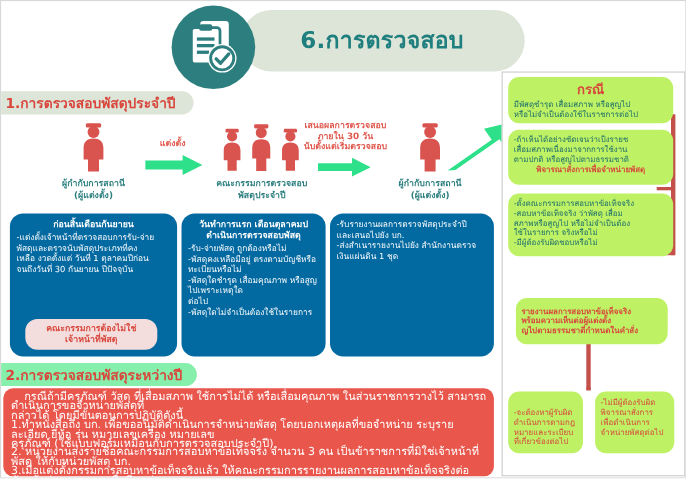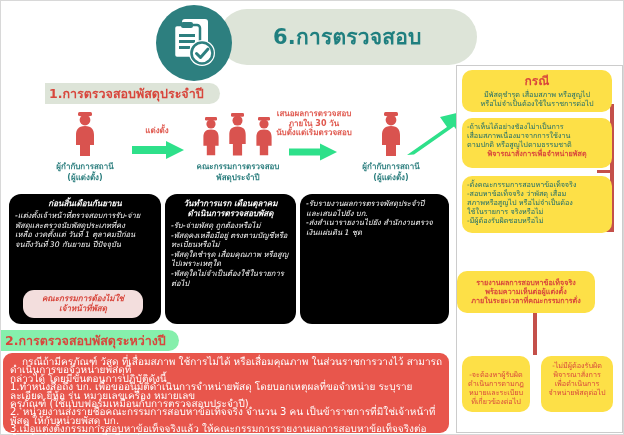--- a/index.html
+++ b/index.html
@@ -34,42 +34,42 @@
   .header-circle svg{position:absolute;left:14px;top:12px;}
 
   
   .sec-banner{
     position:absolute;height:21px;
     background:#dde4d8;border-radius:0 11px 11px 0;
     color:#d8463c;font-size:12.5px;font-weight:bold;
     line-height:21px;padding-left:4px;box-sizing:border-box;
     white-space:nowrap;
   }
-  #sec1-banner{left:0;top:82px;width:175px;margin-left:44px;}
+  #sec1-banner{left:0;top:82px;width:175px;}
   #sec2-banner{left:0;top:329px;width:178px;background:#86efac;}
 
   
   .flow{position:absolute;left:0;top:104px;width:452px;height:86px;}
   .person-group{position:absolute;text-align:center;}
   .person-label{
     color:#2d7f7f;font-size:8px;line-height:10px;font-weight:bold;
     margin-top:1px;white-space:nowrap;
   }
   .arrow-lbl{
     position:absolute;text-align:center;color:#e0594f;
     font-size:8px;font-weight:bold;line-height:9.5px;white-space:nowrap;
   }
   .arrow{position:absolute;}
 
   
   .tealbox{
-    position:absolute;background:#000000;border-radius:12px;
+    position:absolute;background:#0369a1;border-radius:12px;
     color:#ffffff;box-sizing:border-box;
     padding:5px 6px 4px 6px;
-    font-size:7.6px;line-height:9.6px;font-style:italic;
+    font-size:7.6px;line-height:9.6px;
   }
   .tealbox .bhead{
     display:block;text-align:center;font-weight:bold;margin-bottom:2px;
     font-size:8px;line-height:10px;
   }
   .tealbox .bline{display:block;}
   .inner-pill{
     position:absolute;left:14px;bottom:6px;width:120px;
     background:#f3dedd;border-radius:11px;color:#d8463c;
     font-size:8px;font-weight:bold;line-height:10px;
@@ -85,29 +85,29 @@
   }
   .redpanel .rline{display:block;}
   .redpanel .indent{text-indent:12px;}
 
   
   .rightcol{
     position:absolute;left:455px;top:64px;width:167px;height:368px;
     border:1px solid #cccccc;box-sizing:border-box;background:#fff;
   }
   .gbox{
-    position:absolute;background:#fde047;border-radius:10px;
+    position:absolute;background:#bef264;border-radius:10px;
     color:#1b6b6b;box-sizing:border-box;
     font-size:7.2px;line-height:9px;padding:4px 5px;
   }
   .gbox .ghead{
     display:block;text-align:center;color:#d8463c;
     font-size:12px;font-weight:bold;line-height:15px;margin-bottom:1px;
   }
-  .gbox .gcenter{display:block;text-align:center;}
+  .gbox .gcenter{display:block;text-align:left;}
   .gbox .gline{display:block;}
   .gbox .gred{display:block;text-align:center;color:#d8463c;font-weight:bold;}
   .connector{position:absolute;background:#c4504a;}
 </style>
 </head>
 <body>
 
 <div class="page">
 
   <div class="header-pill"></div>
@@ -197,29 +197,29 @@
     <span class="bline">พัสดุและตรวจนับพัสดุประเภทที่คง</span>
     <span class="bline">เหลือ งวดตั้งแต่ วันที่ 1 ตุลาคมปีก่อน</span>
     <span class="bline">จนถึงวันที่ 30 กันยายน ปีปัจจุบัน</span>
     <div class="inner-pill">
       <span>คณะกรรมการต้องไม่ใช่</span><br>
       <span>เจ้าหน้าที่พัสดุ</span>
     </div>
   </div>
 
   <div class="tealbox" id="box2" style="left:164px;top:193px;width:131px;height:130px;">
-    <span class="bhead">วันทำการแรก เดือนตุลาคม</span>
+    <span class="bhead">วันทำการแรก เดือนตุลาคมป</span>
     <span class="bhead" style="margin-top:-2px;">ดำเนินการตรวจสอบพัสดุ</span>
     <span class="bline">-รับ-จ่ายพัสดุ ถูกต้องหรือไม่</span>
     <span class="bline">-พัสดุคงเหลือมีอยู่ ตรงตามบัญชีหรือ</span>
     <span class="bline">ทะเบียนหรือไม่</span>
     <span class="bline">-พัสดุใดชำรุด เสื่อมคุณภาพ หรือสูญ</span>
     <span class="bline">ไปเพราะเหตุใด</span>
+    <span class="bline">ต่อไป</span>
     <span class="bline">-พัสดุใดไม่จำเป็นต้องใช้ในรายการ</span>
-    <span class="bline">ต่อไป</span>
   </div>
 
   <div class="tealbox" id="box3" style="left:299px;top:193px;width:149px;height:130px;">
     <span class="bline">-รับรายงานผลการตรวจพัสดุประจำปี</span>
     <span class="bline">และเสนอไปยัง บก.</span>
     <span class="bline">-ส่งสำเนารายงานไปยัง สำนักงานตรวจ</span>
     <span class="bline">เงินแผ่นดิน 1 ชุด</span>
   </div>
 
   <div class="sec-banner" id="sec2-banner">2.การตรวจสอบพัสดุระหว่างปี</div>
@@ -243,38 +243,38 @@
     <div class="connector" style="left:76px;top:228px;width:4px;height:60px;"></div>
     <div class="connector" style="left:76px;top:286px;width:4px;height:3px;"></div>
 
     <div class="gbox" style="left:5px;top:4px;width:150px;height:42px;">
       <span class="ghead">กรณี</span>
       <span class="gcenter">มีพัสดุชำรุด เสื่อมสภาพ หรือสูญไป</span>
       <span class="gcenter">หรือไม่จำเป็นต้องใช้ในราชการต่อไป</span>
     </div>
 
     <div class="gbox" style="left:5px;top:52px;width:150px;height:50px;">
-      <span class="gline">-ถ้าเห็นได้อย่างชัองไม่าเป็นการ</span>
+      <span class="gline">-ถ้าเห็นได้อย่างชัดเจนว่าเป็งรายช</span>
       <span class="gline">เสื่อมสภาพเนื่องมาจากการใช้งาน</span>
       <span class="gline">ตามปกติ หรือสูญไปตามธรรมชาติ</span>
       <span class="gred">พิจารณาสั่งการเพื่อจำหน่ายพัสดุ</span>
     </div>
 
     <div class="gbox" style="left:5px;top:110px;width:150px;height:57px;">
       <span class="gline">-ตั้งคณะกรรมการสอบหาข้อเท็จจริง</span>
       <span class="gline">-สอบหาข้อเท็จจริง ว่าพัสดุ เสื่อม</span>
       <span class="gline">สภาพหรือสูญไป หรือไม่จำเป็นต้อง</span>
       <span class="gline">ใช้ในรายการ จริงหรือไม่</span>
       <span class="gline">-มีผู้ต้องรับผิดชอบหรือไม่</span>
     </div>
 
-    <div class="gbox" style="left:0;top:205px;width:138px;height:42px;padding-top:7px;">
+    <div class="gbox" style="left:12px;top:205px;width:138px;height:42px;padding-top:7px;">
       <span class="gcenter" style="color:#d8463c;font-weight:bold;">รายงานผลการสอบหาข้อเท็จจริง</span>
       <span class="gcenter" style="color:#d8463c;font-weight:bold;">พร้อมความเห็นต่อผู้แต่งตั้ง</span>
-      <span class="gcenter" style="color:#d8463c;font-weight:bold;">ภายในระยะเวลาที่คณะกรรมการตั่ง</span>
+      <span class="gcenter" style="color:#d8463c;font-weight:bold;">ญไปตามธรรมชาตี่กำหนดในคำสั่ง</span>
     </div>
 
     <div class="gbox" style="left:5px;top:290px;width:68px;height:56px;padding-top:14px;">
       <span class="gcenter" style="color:#d8463c;">-จะต้องหาผู้รับผิด</span>
       <span class="gcenter" style="color:#d8463c;">ดำเนินการตามกฎ</span>
       <span class="gcenter" style="color:#d8463c;">หมายและระเบียบ</span>
       <span class="gcenter" style="color:#d8463c;">ที่เกี่ยวข้องต่อไป</span>
     </div>
 
     <div class="gbox" style="left:84px;top:290px;width:72px;height:56px;padding-top:5px;">

